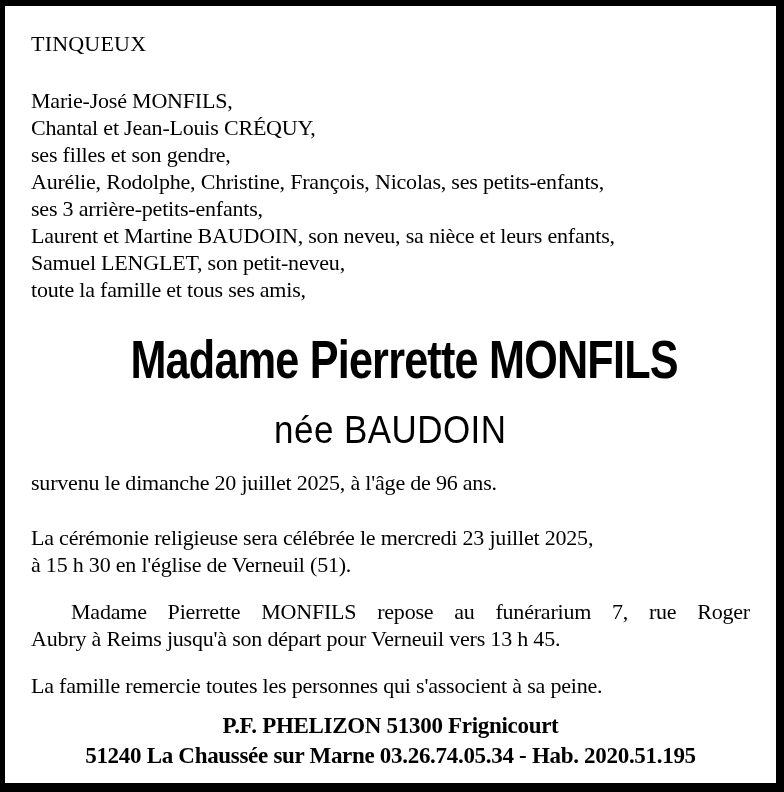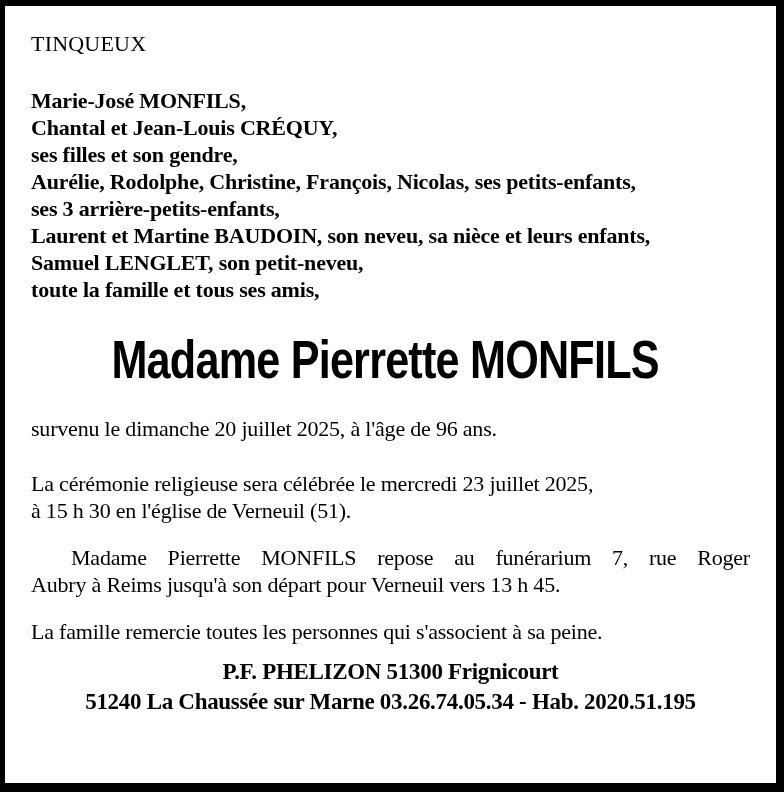--- a/index.html
+++ b/index.html
@@ -29,39 +29,38 @@
     overflow: hidden;
   }
   .locality {
     font-size: 22px;
     line-height: 27px;
     letter-spacing: 0.2px;
     margin: 0 0 30px 0;
   }
   .family-block {
     margin: 0 0 26px 0;
-    font-weight: bold;
   }
   .family-block .line,
   .body-line {
     font-size: 22px;
     line-height: 27px;
     letter-spacing: -0.2px;
     white-space: nowrap;
   }
   .announcement {
     font-size: 22px;
     line-height: 27px;
     letter-spacing: -0.2px;
     margin: 0;
   }
   .deceased-name-wrap {
-    text-align: left;
+    text-align: right;
     line-height: 60px;
-    margin: 12px;
+    margin: 4px;
   }
   .deceased-name {
     display: inline-block;
     font-family: "Liberation Sans", "DejaVu Sans", sans-serif;
     font-weight: bold;
     font-size: 54px;
     letter-spacing: -1px;
     white-space: nowrap;
     transform: scaleX(0.80);
     transform-origin: center;
@@ -134,20 +133,23 @@
       <div class="line">Laurent et Martine BAUDOIN, son neveu, sa nièce et leurs enfants,</div>
       <div class="line">Samuel LENGLET, son petit-neveu,</div>
       <div class="line">toute la famille et tous ses amis,</div>
     </div>
 
 
     <div class="deceased-name-wrap">
       <span class="deceased-name">Madame Pierrette MONFILS</span>
     </div>
 
+    <div class="maiden-name-wrap">
+      <span class="maiden-name">née BAUDOIN</span>
+    </div>
 
     <div class="body-line death-line">survenu le dimanche 20 juillet 2025, à l'âge de 96 ans.</div>
 
     <div class="paragraph">
       <span class="plain-line">La cérémonie religieuse sera célébrée le mercredi 23 juillet 2025,</span>
       <span class="plain-line">à 15 h 30 en l'église de Verneuil (51).</span>
     </div>
 
     <div class="paragraph">
       <span class="justified-line">Madame Pierrette MONFILS repose au funérarium 7, rue Roger</span>

